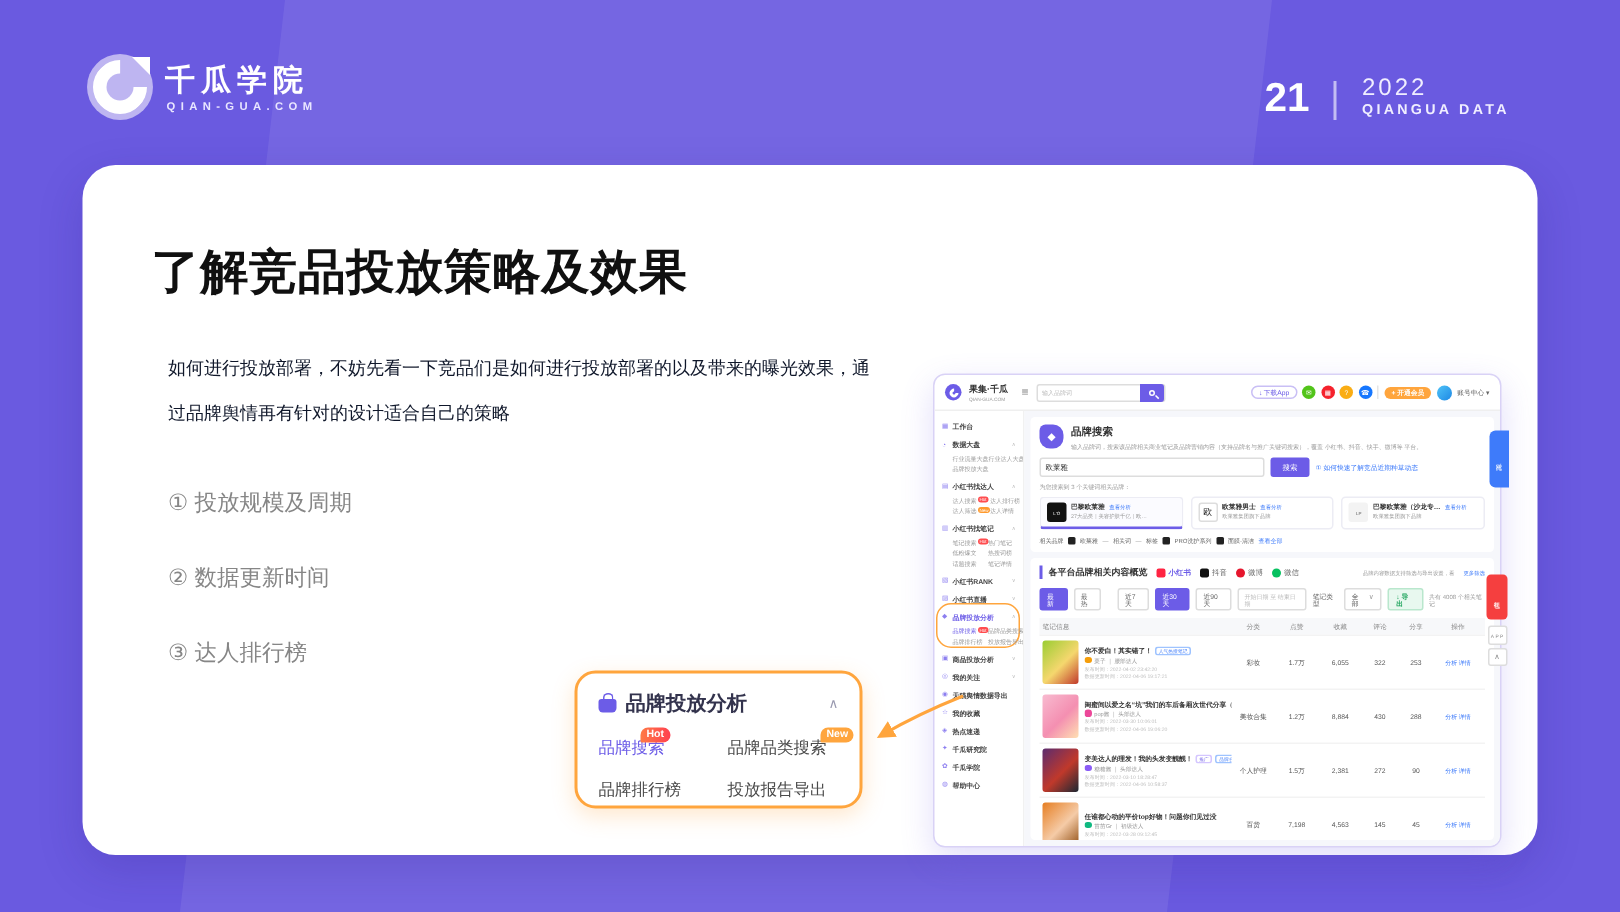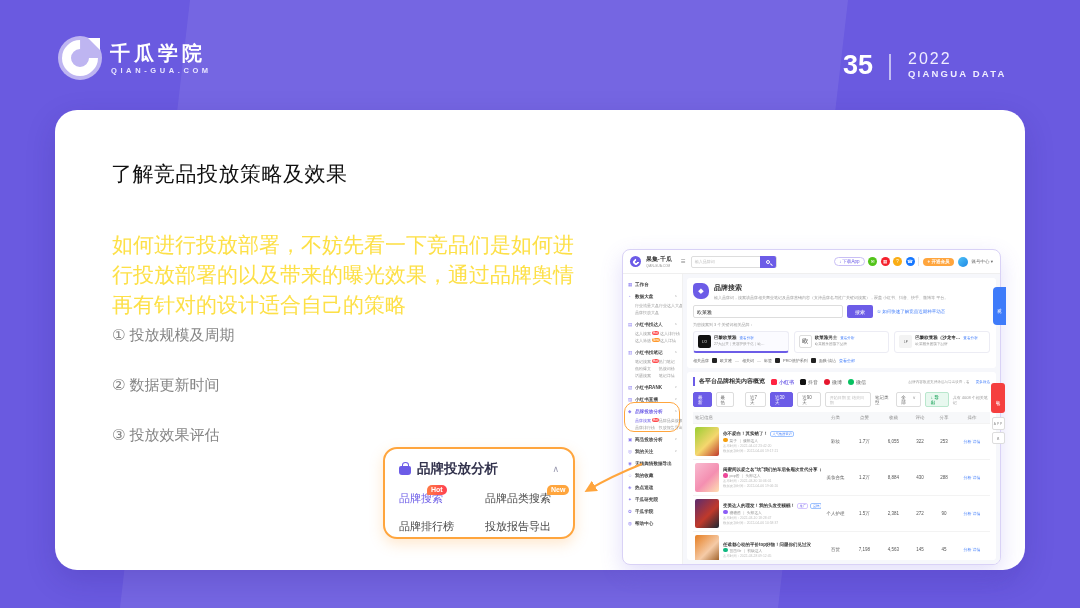--- a/index.html
+++ b/index.html
@@ -19,22 +19,22 @@
   .logo-dom{left:111px;top:66px;color:#e9e6ff;font-size:7.5px;font-weight:bold;letter-spacing:3.6px}
   .pg-num{left:843px;top:50px;color:#fff;font-size:27px;font-weight:bold}
   .pg-div{left:889px;top:54px;width:2px;height:26px;background:rgba(255,255,255,.6)}
   .pg-year{left:908px;top:50px;color:#f0eeff;font-size:16px;font-weight:normal;letter-spacing:2px}
   .pg-cap{left:908px;top:68px;color:#f0eeff;font-size:9.5px;font-weight:bold;letter-spacing:2.2px}
 
   
   .card{left:55px;top:110px;width:970px;height:460px;background:#fff;border-radius:22px;
         box-shadow:0 10px 30px rgba(40,20,120,.18)}
   .sub-title{left:112px;top:136px;font-size:17px;font-weight:bold;color:#3b3b3b}
-  .main-title{left:111px;top:160px;font-size:21px;font-weight:normal;color:#101010;letter-spacing:.5px}
-  .para{left:112px;top:230px;width:475px;font-size:21px;color:#fde047;line-height:30px}
+  .main-title{left:101px;top:160px;font-size:32px;font-weight:bold;color:#101010;letter-spacing:.5px}
+  .para{left:112px;top:230px;width:475px;font-size:12px;color:#0f172a;line-height:30px}
   .it{left:112px;font-size:15px;color:#868686}
 
   
   .callout{left:383px;top:447px;width:192px;height:92px;background:#fff;border:2px solid #FFA53D;
         border-radius:14px;box-shadow:0 5px 14px rgba(255,165,61,.25);padding:11px 14px;z-index:6}
   .co-head{display:flex;align-items:center;gap:6px}
   .bag{position:relative;width:12px;height:9px;background:#6C5CE7;border-radius:2px 2px 3px 3px;margin-top:3px}
   .bag::before{content:"";position:absolute;top:-4px;left:2.5px;width:5px;height:5px;
         border:1.5px solid #6C5CE7;border-radius:50% 50% 0 0;border-bottom:none}
   .co-title{font-size:13.5px;font-weight:bold;color:#33334d}
@@ -145,31 +145,31 @@
 </style>
 </head>
 <body>
 
 <div class="stage">
   <div class="band"></div>
 
   <div class="logo-ic"></div>
   <div class="abs logo-name">千瓜学院</div>
   <div class="abs logo-dom">QIAN-GUA.COM</div>
-  <div class="abs pg-num">35</div>
+  <div class="abs pg-num">21</div>
   <div class="abs pg-div"></div>
   <div class="abs pg-year">2022</div>
   <div class="abs pg-cap">QIANGUA DATA</div>
 
   <div class="abs card"></div>
   <div class="abs main-title">了解竞品投放策略及效果</div>
   <div class="abs para">如何进行投放部署，不妨先看一下竞品们是如何进行投放部署的以及带来的曝光效果，通过品牌舆情再有针对的设计适合自己的策略</div>
   <div class="abs it" style="top:326px">① 投放规模及周期</div>
   <div class="abs it" style="top:376px">② 数据更新时间</div>
-  <div class="abs it" style="top:426px">③ 投放效果评估</div>
+  <div class="abs it" style="top:426px">③ 达人排行榜</div>
 
   <div class="abs callout">
     <div class="co-head">
       <span class="bag"></span>
       <span class="co-title">品牌投放分析</span>
       <span class="co-chev">∧</span>
     </div>
     <div class="co-grid">
       <span class="co-link act">
         <span>品牌搜索</span>

